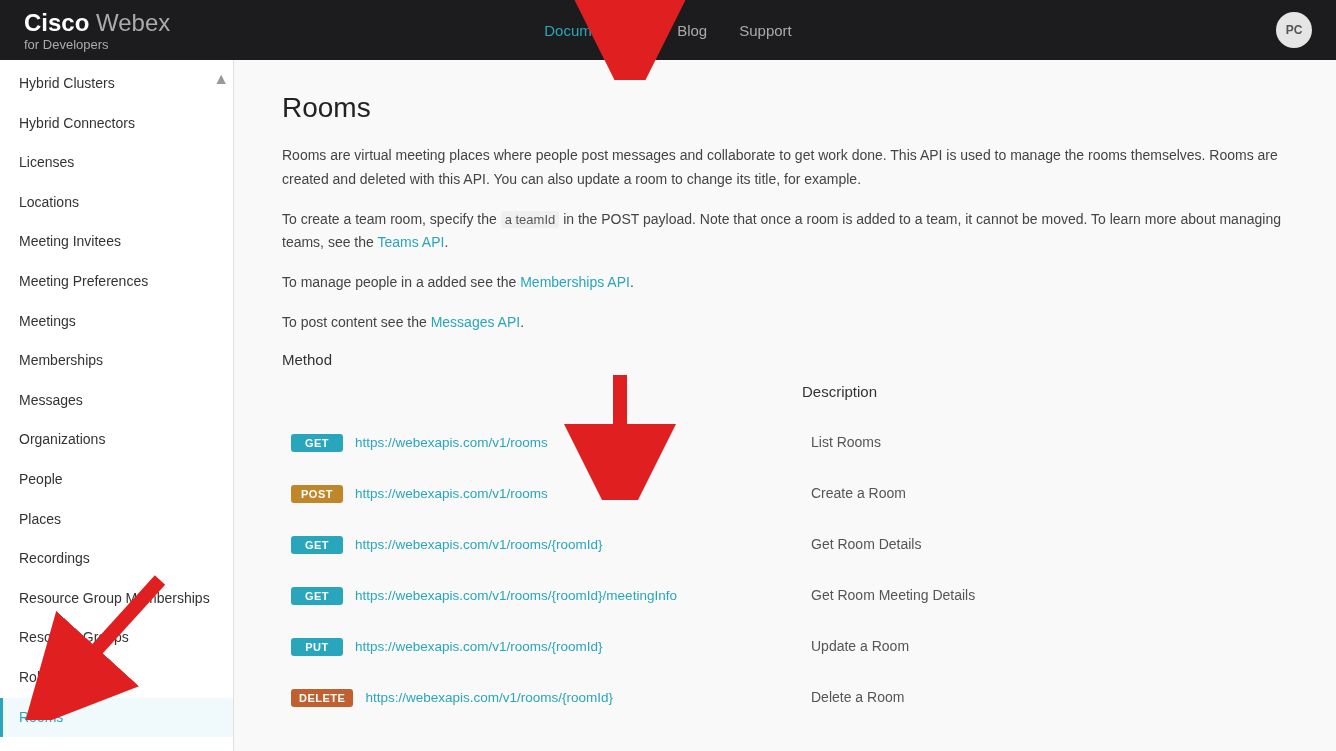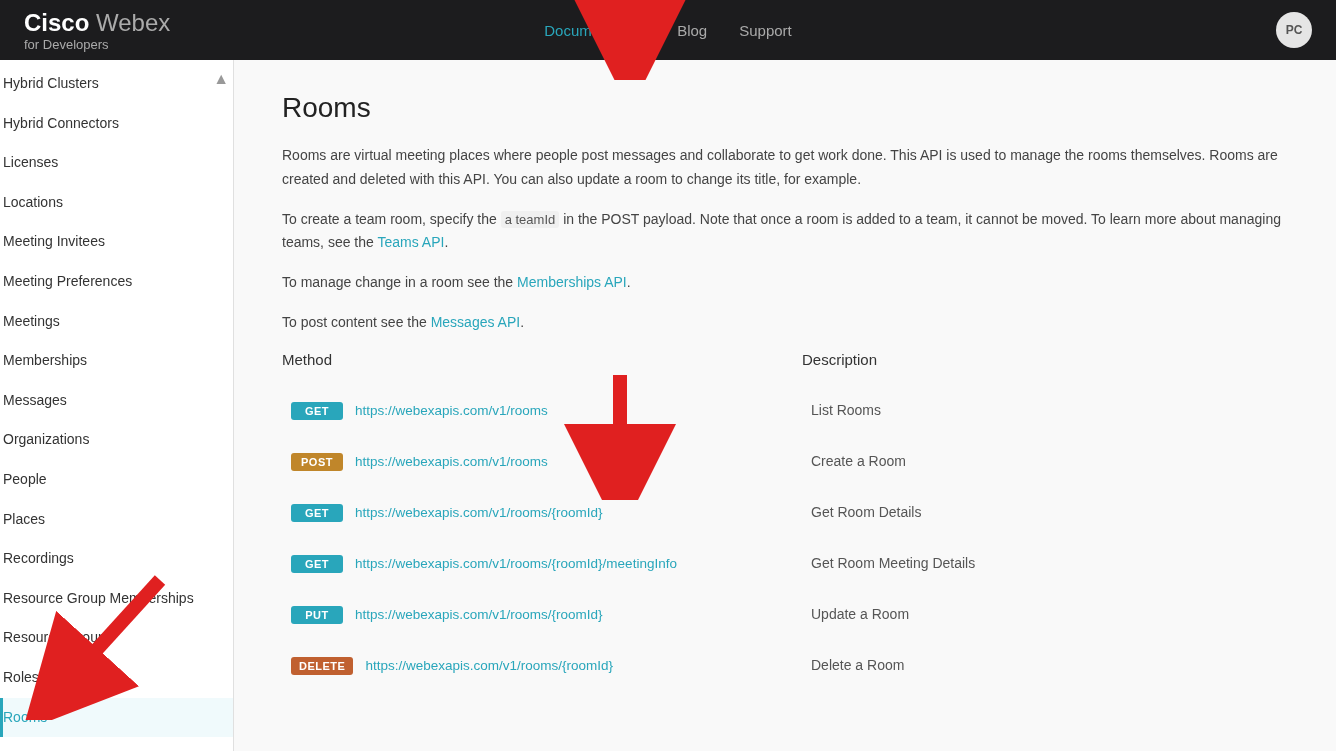--- a/index.html
+++ b/index.html
@@ -44,21 +44,21 @@
       flex-shrink: 0;
       padding-top: 4px;
     }
     .sidebar::-webkit-scrollbar { width: 6px; }
     .sidebar::-webkit-scrollbar-track { background: #f0f0f0; }
     .sidebar::-webkit-scrollbar-thumb { background: #ccc; border-radius: 3px; }
 
     .sidebar-item {
       display: flex;
       align-items: center;
-      padding: 10px 0;
+      padding: 10px 16px;
       cursor: pointer;
       color: #333;
       font-size: 14px;
       border-left: 3px solid transparent;
       line-height: 1.4;
     }
     .sidebar-item.active { color: #29a6bb; border-left-color: #29a6bb; background: #f0fafc; }
 
     
     .main {
@@ -103,21 +103,21 @@
       display: flex;
       padding: 7px 9px;
       gap: 0;
       margin-top: 19px;
     }
     .api-entry-left { display: flex; align-items: center; gap: 12px; width: 520px; }
     .api-entry-right { flex: 1; color: #555; font-size: 14px; }
 
     .table-header-row { display: flex; padding: 0 0 8px 0; border-bottom: none; margin-bottom: 4px; }
     .th-method { width: 520px; font-size: 15px; font-weight: 500; color: #333; }
-    .th-desc { flex: 1; font-size: 15px; font-weight: 500; color: #333; }
+    .th-desc { flex: 1; font-size: 15px; font-weight: 500; color: #333; margin-top: 32px; }
   </style>
 </head>
 <body>
 
 <header class="header">
   <div class="header-logo">
     <div class="logo-line1">
       <span style="color:#fff;font-weight:700">Cisco</span><span> Webex</span>
     </div>
     <div class="logo-line2">for Developers</div>
@@ -163,21 +163,21 @@
 
     <div class="description-block">
       <span>Rooms are virtual meeting places where people post messages and collaborate to get work done. This API is used to manage the rooms themselves. Rooms are created and deleted with this API. You can also update a room to change its title, for example.</span>
     </div>
 
     <div class="description-block">
       <span>To create a team room, specify the </span><code class="inline"><span>a  teamId</span></code><span> in the POST payload. Note that once a room is added to a team, it cannot be moved. To learn more about managing teams, see the </span><a class="inline-link">Teams API</a><span>.</span>
     </div>
 
     <div class="description-block">
-      <span>To manage change in a room see the </span><a class="inline-link">Memberships API</a><span>.</span>
+      <span>To manage people in a added see the </span><a class="inline-link">Memberships API</a><span>.</span>
     </div>
 
     <div class="description-block">
       <span>To post content see the </span><a class="inline-link">Messages API</a><span>.</span>
     </div>
 
     <div style="margin-top: 16px;">
       <div class="table-header-row">
         <div class="th-method">Method</div>
         <div class="th-desc">Description</div>

